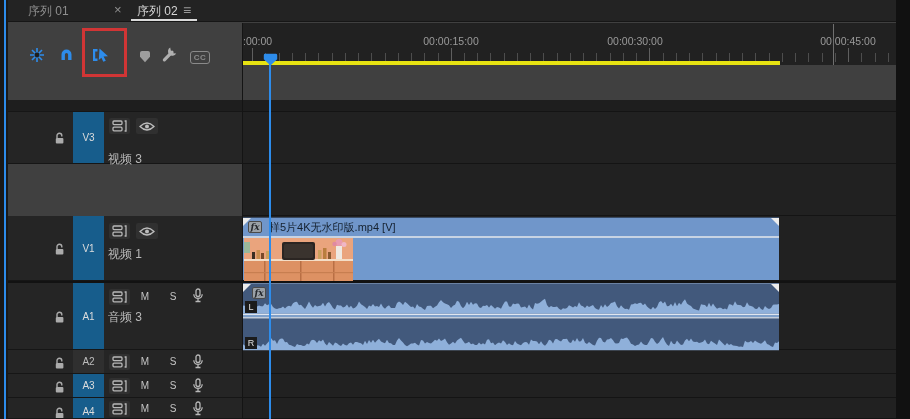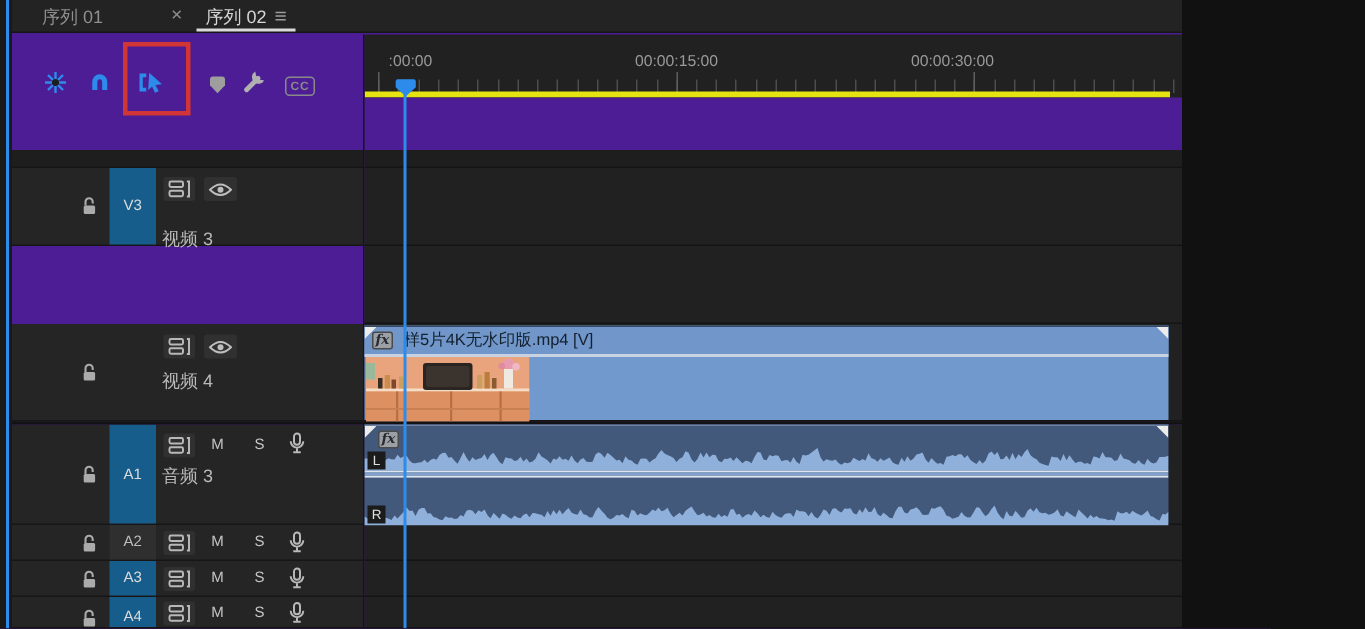--- a/index.html
+++ b/index.html
@@ -1,17 +1,17 @@
 <!DOCTYPE html>
 <html><head>
 <meta charset="utf-8">
 <style>
   html,body{margin:0;padding:0;background:#111;}
   *{box-sizing:border-box;}
-  .stage{position:relative;width:788px;height:419px;background:#4c1d95;overflow:hidden;
+  .stage{position:relative;width:896px;height:419px;background:#404040;overflow:hidden;
          font-family:"Liberation Sans",sans-serif;color:#c8c8c8;padding-left:40px;}
   
   .focus-border{position:absolute;left:4px;top:0;width:2px;height:419px;background:#2d8ceb;z-index:40;}
   .left-edge{position:absolute;left:0;top:0;width:8px;height:419px;background:#191919;}
   
   .tabbar{position:absolute;left:0;top:0;width:910px;height:22px;background:#232323;border-bottom:1px solid #161616;}
   .tab{position:absolute;top:3px;font-size:12px;color:#8f8f8f;cursor:default;white-space:nowrap;}
   .tab.active{color:#d6d6d6;}
   .tab-close{position:absolute;top:2px;left:114px;font-size:13px;color:#8f8f8f;}
   .tab-underline{position:absolute;left:131px;top:19px;width:66px;height:2px;background:#dadada;}
@@ -109,21 +109,21 @@
         <path d="M11,6.2 L3.4,13.8" stroke="#b0b0b0" stroke-width="3.2" stroke-linecap="round"></path>
         <path d="M9.2,1.6 a4.4,4.4 0 1 0 6,6 L12.4,7.2 L9.8,4.6 Z" fill="#b0b0b0"></path>
       </svg>
   </div>
   <div class="tbtn" style="left:191px;top:48px">
     <span class="cc-badge">CC</span>
   </div>
   <div class="red-box"></div>
 
   <div class="ruler">
-    <div class="rlabel" style="left:16px">:00:00</div>
+    <div class="rlabel" style="left:0">:00:00</div>
     <div class="rlabel center" style="left:148px">00:00:15:00</div>
     <div class="rlabel center" style="left:332px">00:00:30:00</div>
     <div class="rlabel center" style="left:545px">00:00:45:00</div>
     <div id="ruler-ticks">
         <div class="tick" style="left: 9px;"></div>
         <div class="tick" style="left: 22.2px;"></div>
         <div class="tick" style="left: 35.5px;"></div>
         <div class="tick" style="left: 48.7px;"></div>
         <div class="tick" style="left: 62px;"></div>
         <div class="tick" style="left: 75.2px;"></div>
@@ -217,36 +217,37 @@
     <div class="tname" style="top:39px">视频 3</div>
   </div>
 
 
   <div class="hrow" style="top:216px;height:65px">
     <span class="lock" style="top:26px">
       <svg width="11" height="13" viewBox="0 0 11 13">
           <path d="M3,6 V3.6 a2.4,2.4 0 0 1 4.8,0 V4.6" fill="none" stroke="#ababab" stroke-width="1.4"></path>
           <rect x="1.8" y="6" width="7.6" height="5.6" rx="1" fill="#ababab"></rect>
         </svg></span>
+    <div class="tlabel">V1</div>
     <span class="btn sp-btn" style="left:101px;top:7px">
       <svg width="15" height="12" viewBox="0 0 15 12">
           <g fill="none" stroke="#b8b8b8" stroke-width="1.3">
             <rect x="1" y="1" width="9" height="3.6" rx="1"></rect>
             <rect x="1" y="7.2" width="9" height="3.6" rx="1"></rect>
             <path d="M12.6,1 h1.4 v10 h-1.4"></path>
           </g>
         </svg>
       </span>
     <span class="btn eye-btn" style="left:128px;top:7px">
       <svg width="16" height="11" viewBox="0 0 16 11">
           <path d="M1,5.5 Q8,-1.5 15,5.5 Q8,12.5 1,5.5 Z" fill="none" stroke="#bdbdbd" stroke-width="1.3"></path>
           <circle cx="8" cy="5.5" r="2" fill="#bdbdbd"></circle>
         </svg>
       </span>
-    <div class="tname" style="top:30px">视频 4</div>
+    <div class="tname" style="top:30px">视频 1</div>
   </div>
 
   <div class="hrow" style="top:283px;height:67px">
     <span class="lock" style="top:27px">
       <svg width="11" height="13" viewBox="0 0 11 13">
           <path d="M3,6 V3.6 a2.4,2.4 0 0 1 4.8,0 V4.6" fill="none" stroke="#ababab" stroke-width="1.4"></path>
           <rect x="1.8" y="6" width="7.6" height="5.6" rx="1" fill="#ababab"></rect>
         </svg></span>
     <div class="tlabel">A1</div>
     <span class="btn sp-btn" style="left:101px;top:6px">

